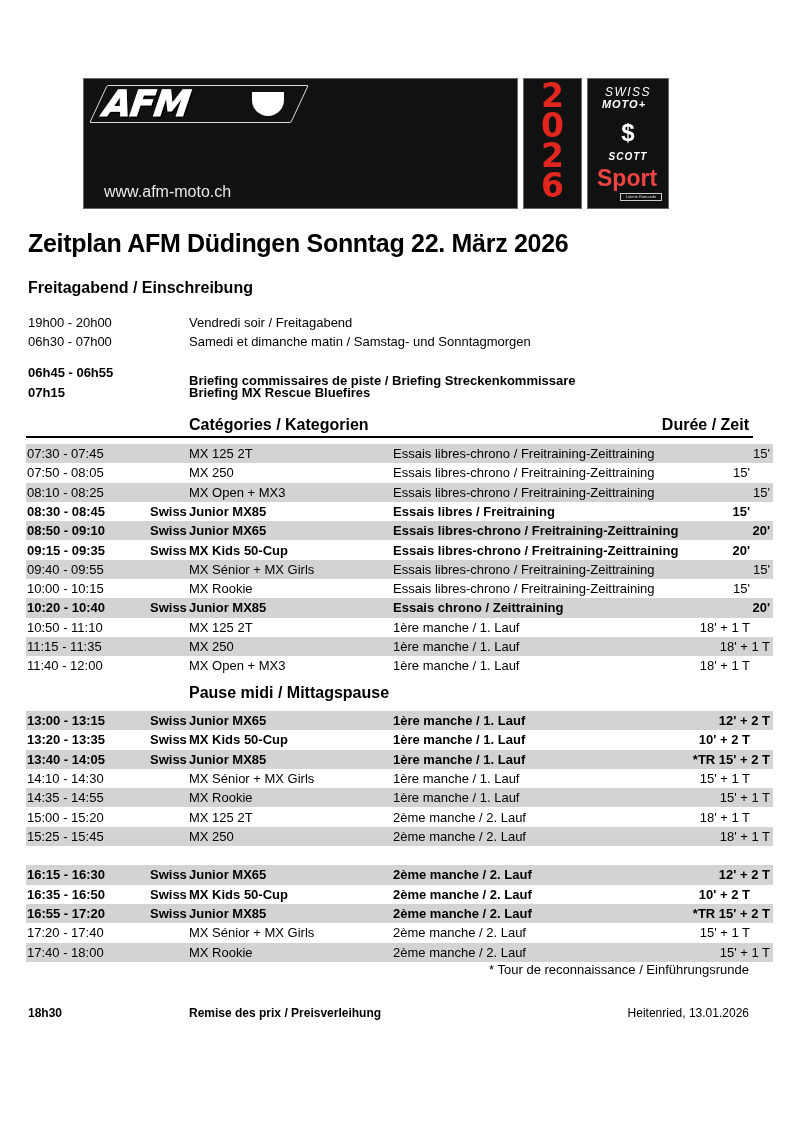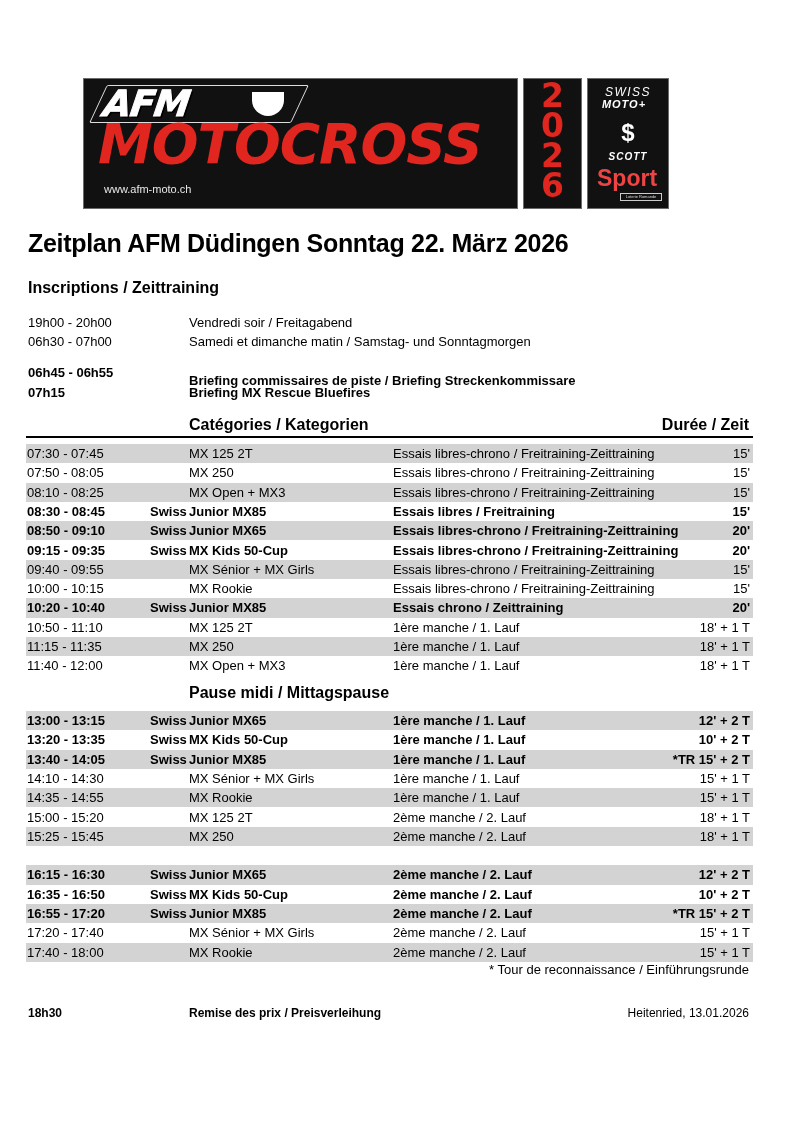--- a/index.html
+++ b/index.html
@@ -17,21 +17,21 @@
          font-style:italic; font-size:36px; color:#fff; letter-spacing:-1px; transform:skewX(-8deg);
          -webkit-text-stroke:1px #fff; text-shadow:0 0 0 #000, 2px 2px 0 #000; }
   .afm-box { position:absolute; left:14px; top:6px; width:200px; height:36px; border:1px solid #ddd;
              transform:skewX(-25deg); border-radius:2px; }
   .afm-cup { position:absolute; left:168px; top:13px; width:32px; height:24px; background:#fff;
              border-radius:0 0 18px 18px; }
   .motocross { position:absolute; left:14px; top:38px; font-family:"DejaVu Sans", sans-serif; font-weight:bold;
                font-style:italic; font-size:55px; color:#e0261f; letter-spacing:-1px; line-height:1; }
   .series { position:absolute; right:14px; top:92px; font-family:"DejaVu Sans", sans-serif; font-weight:bold;
             font-style:italic; font-size:31px; color:#fff; letter-spacing:3px; line-height:1; }
-  .url { position:absolute; left:20px; top:104px; font-size:11px; color:#e8e8e8; }
+  .url { position:absolute; left:20px; top:104px; font-size:16px; color:#e8e8e8; }
 
   .year { position:absolute; left:0; width:57px; text-align:center; font-family:"DejaVu Sans", sans-serif;
           font-weight:bold; font-size:33px; color:#e0261f; line-height:30px; top:2px; }
 
   .swiss { position:absolute; left:0; width:80px; text-align:center; top:6px; font-size:12px; color:#fff; letter-spacing:1.5px; font-style:italic; }
   .moto { position:absolute; left:0; width:72px; text-align:center; top:19px; font-size:11px; color:#fff; font-weight:bold; font-style:italic; letter-spacing:1px; }
   .scott-s { position:absolute; left:0; width:80px; text-align:center; top:40px; font-size:24px; color:#fff; font-weight:bold; }
   .scott { position:absolute; left:0; width:80px; text-align:center; top:72px; font-size:10px; color:#fff; font-weight:bold; font-style:italic; letter-spacing:1px; }
   .sport { position:absolute; left:9px; top:86px; font-size:23px; color:#ef4444; font-weight:bold; font-family:"Liberation Sans", sans-serif; }
   .sport-badge { position:absolute; left:32px; top:114px; width:42px; height:8px; border:1px solid #ccc; box-sizing:border-box; font-size:4px; color:#ddd; line-height:6px; text-align:center; }
@@ -42,21 +42,21 @@
 
   .line { position:absolute; font-size:13px; white-space:nowrap; }
   .bold { font-weight:bold; }
 
   
   #cat-header { left:189px; top:416px; font-size:16px; font-weight:bold; }
   #dur-header { right:43px; top:416px; font-size:16px; font-weight:bold; }
   #header-rule { left:26px; top:436px; width:727px; height:2px; background:#000; }
 
   .row { position:absolute; left:26px; width:727px; height:19.3px; font-size:13px; line-height:19.3px; white-space:nowrap; }
-  .row.grey { background:#d3d3d3; }
+  .row.grey { background:#d3d3d3;padding-left:20px; }
   .row.b { font-weight:bold; }
   .c-time { position:absolute; left:1px; }
   .c-prefix { position:absolute; left:124px; }
   .c-cat { position:absolute; left:163px; }
   .c-event { position:absolute; left:367px; }
   .c-dur { position:absolute; right:3px; }
 
   #pause-heading { left:189px; top:684px; font-size:16px; font-weight:bold; }
   #footnote { right:43px; top:962px; font-size:13px; }
 
@@ -64,42 +64,41 @@
   #award-label { left:189px; top:1006px; font-size:12px; font-weight:bold; }
   #place-date { right:43px; top:1006px; font-size:12px; }
 </style>
 </head>
 <body>
 
 <div class="panel" id="logo-main">
   <div class="afm-box"></div>
   <div class="afm">AFM</div>
   <div class="afm-cup"></div>
-  <div class="motocross">MOTOCROSS</div>
   <div class="url">www.afm-moto.ch</div>
 </div>
 <div class="panel" id="logo-year">
   <div class="year">
     <div>2</div>
     <div>0</div>
     <div>2</div>
     <div>6</div>
   </div>
 </div>
 <div class="panel" id="logo-sponsors">
   <div class="swiss">SWISS</div>
   <div class="moto">MOTO+</div>
   <div class="scott-s">$</div>
   <div class="scott">SCOTT</div>
   <div class="sport">Sport</div>
   <div class="sport-badge">Loterie Romande</div>
 </div>
 
 <div class="abs" id="title">Zeitplan AFM Düdingen Sonntag 22. März 2026</div>
-<div class="abs" id="inscriptions-heading">Inscriptions / Zeittraining</div>
+<div class="abs" id="inscriptions-heading">Freitagabend / Einschreibung</div>
 
 <div class="line" style="left:28px;top:315px;">19h00 - 20h00</div>
 <div class="line" style="left:189px;top:315px;">Vendredi soir / Freitagabend</div>
 <div class="line" style="left:28px;top:334px;text-align:right;">06h30 - 07h00</div>
 <div class="line" style="left:189px;top:334px;">Samedi et dimanche matin / Samstag- und Sonntagmorgen</div>
 
 <div class="line bold" style="left:28px;top:365px;">06h45 - 06h55</div>
 <div class="line bold" style="left:189px;top:373px;">Briefing commissaires de piste / Briefing Streckenkommissare</div>
 <div class="line bold" style="left:28px;top:385px;">07h15</div>
 <div class="line bold" style="left:189px;top:385px;">Briefing MX Rescue Bluefires</div>

